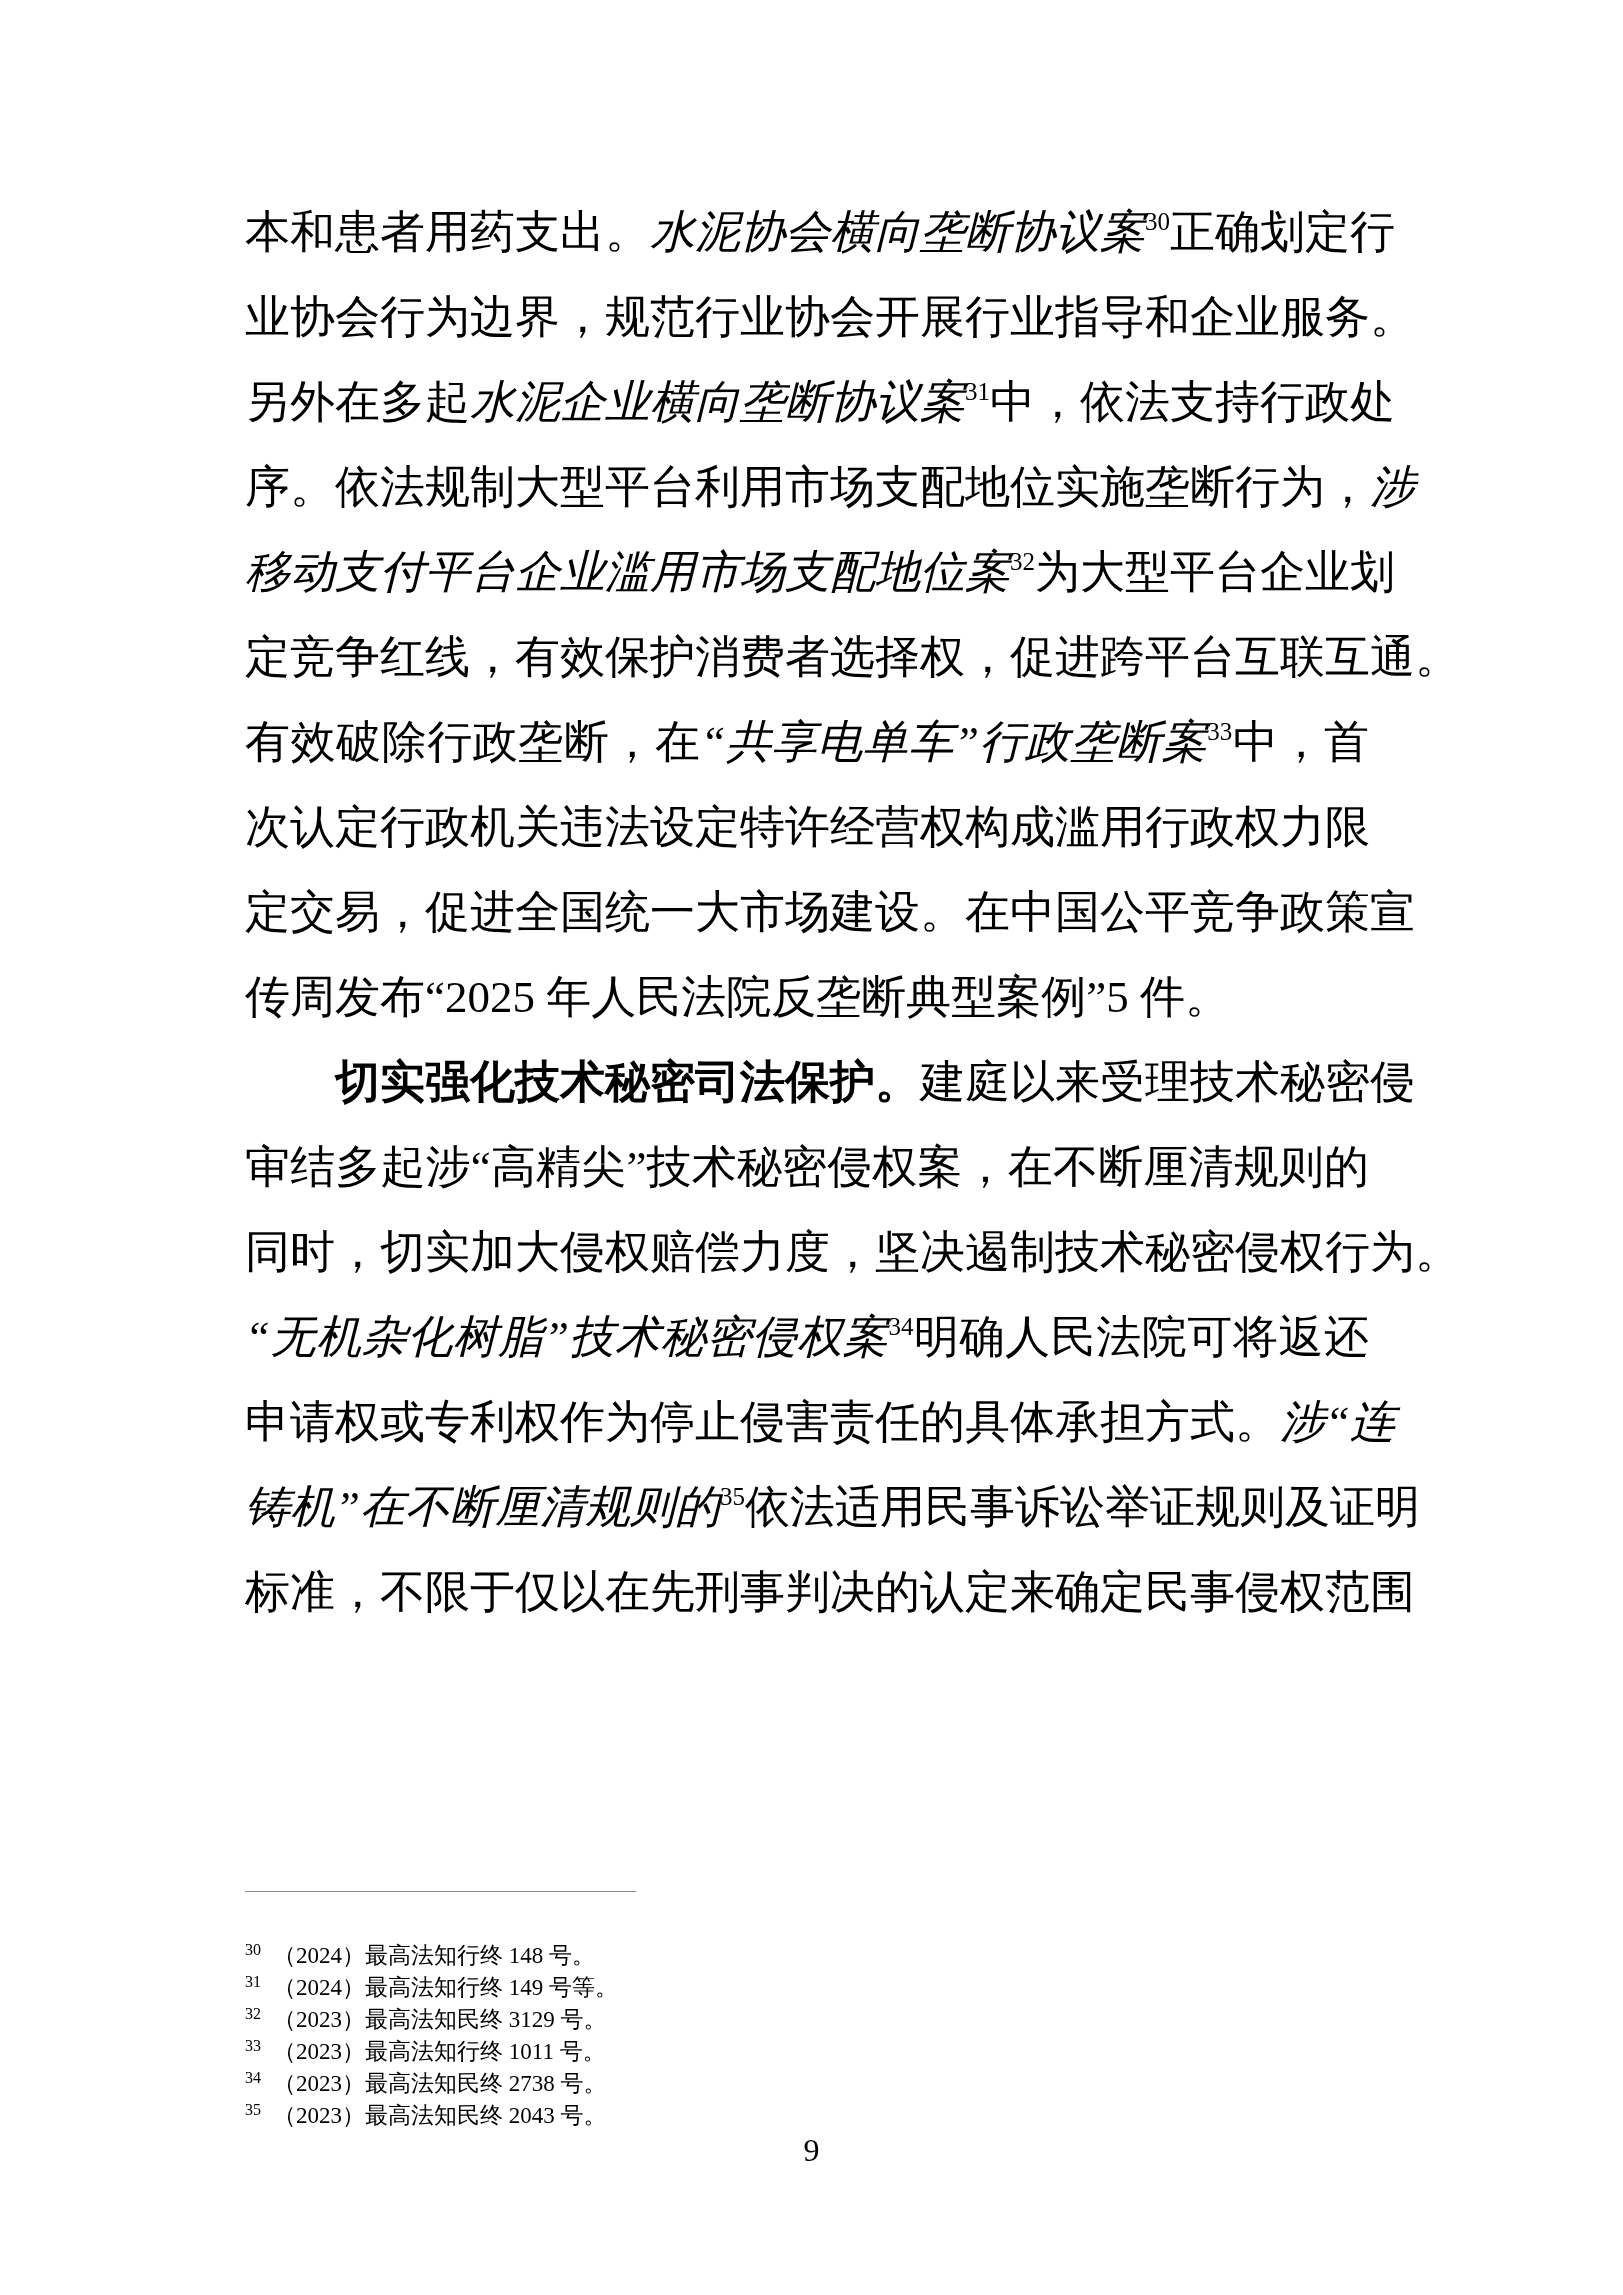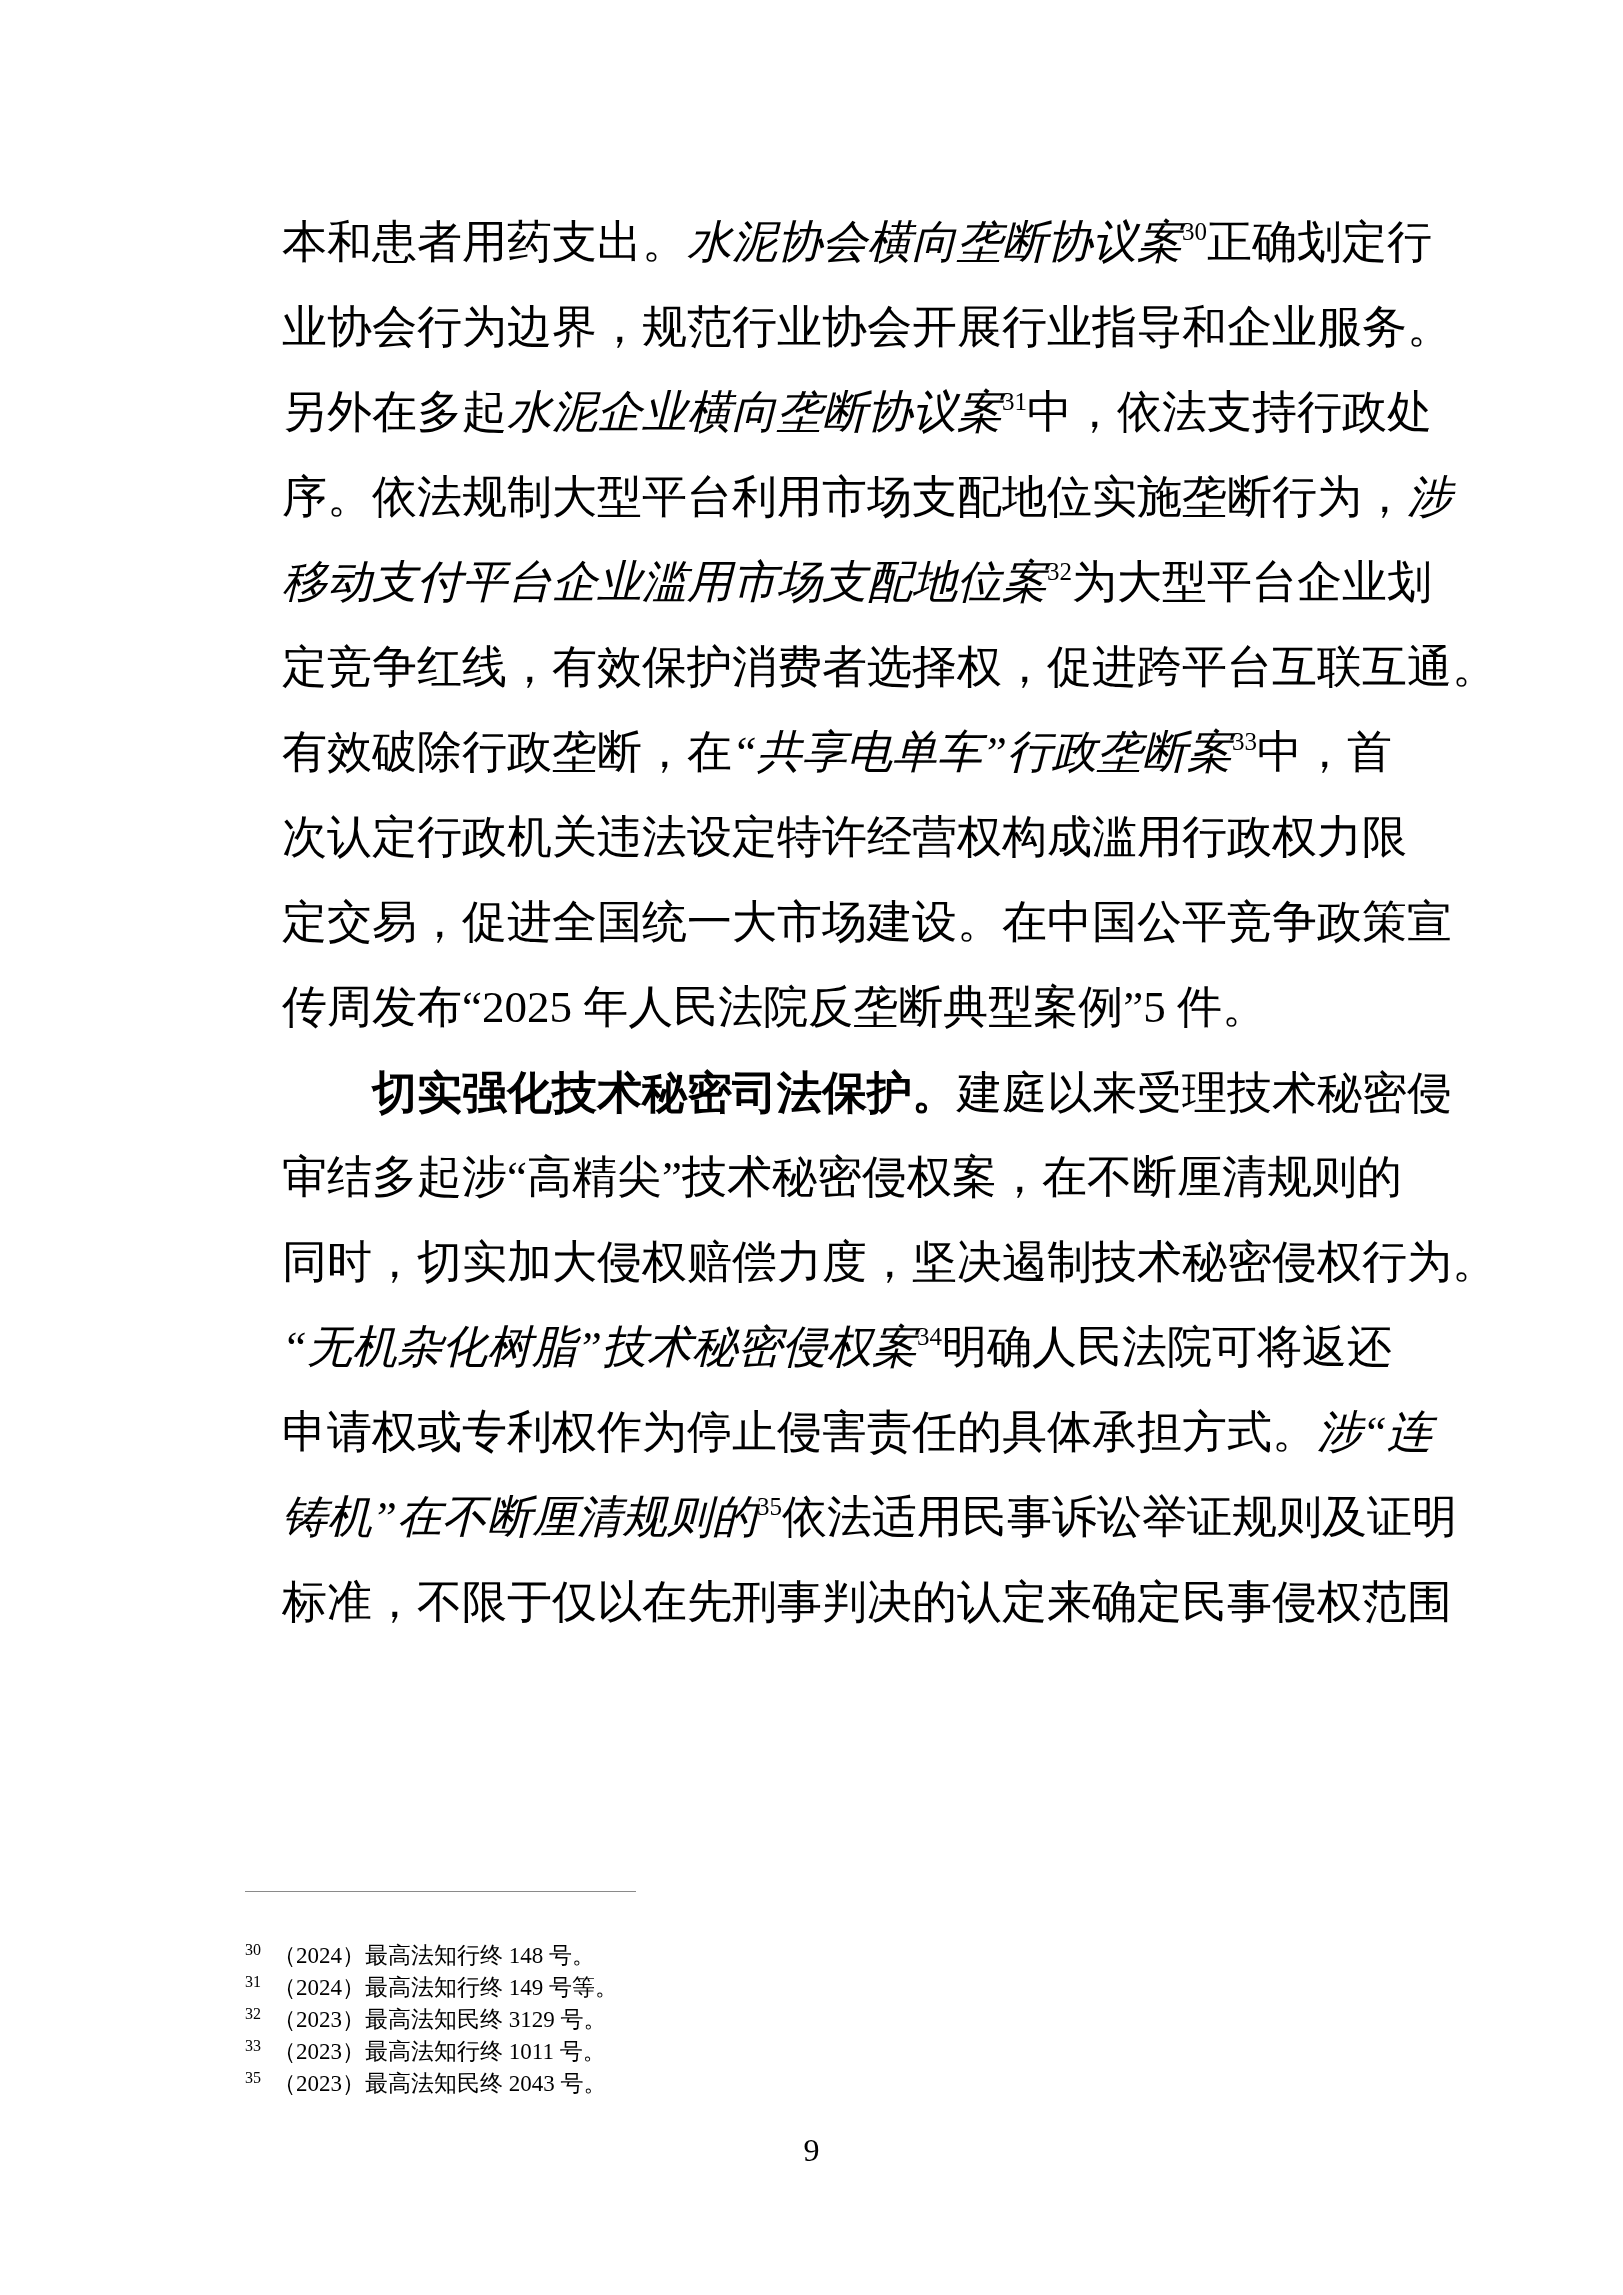--- a/index.html
+++ b/index.html
@@ -6,24 +6,23 @@
   body{
     width:1623px;height:2295px;
     background:#ffffff;color:#000000;
     font-family:"Liberation Serif","DejaVu Serif",serif;
     position:relative;overflow:hidden;
   }
   .doc-text{
     position:absolute;left:245px;top:200px;width:1124px;
   }
   .line{
-    height:85px;line-height:85px;font-size:45px;
+    height:85px;line-height:64px;font-size:45px;
     text-align:justify;text-align-last:justify;
     white-space:nowrap;
-    margin-left:37px;
   }
   .line.pend{text-align-last:left;}
   .line.indent{padding-left:90px;}
   .rn{font-style:normal;}
   .rk{font-style:italic;}            
   .rb{font-weight:700;font-family:"Liberation Sans","DejaVu Sans",sans-serif;} 
   .rs{font-size:25px;position:relative;top:-17px;font-style:normal;} 
   .fn-separator{
     position:absolute;left:245px;top:1891px;width:391px;height:0;
     border-top:1.7px solid #8a8a8a;
@@ -85,17 +84,18 @@
 
 </div>
 
 <div class="fn-separator"></div>
 
 <div class="footnotes">
   <div class="fn-item"><span class="fn-marker">30</span><span class="fn-text">（2024）最高法知行终 148 号。</span></div>
   <div class="fn-item"><span class="fn-marker">31</span><span class="fn-text">（2024）最高法知行终 149 号等。</span></div>
   <div class="fn-item"><span class="fn-marker">32</span><span class="fn-text">（2023）最高法知民终 3129 号。</span></div>
   <div class="fn-item"><span class="fn-marker">33</span><span class="fn-text">（2023）最高法知行终 1011 号。</span></div>
+  <div class="fn-item"><span class="fn-marker">34</span><span class="fn-text">（2023）最高法知民终 2738 号。</span></div>
   <div class="fn-item"><span class="fn-marker">35</span><span class="fn-text">（2023）最高法知民终 2043 号。</span></div>
 </div>
 
 <div class="page-number">9</div>
 
 
 </body></html>

